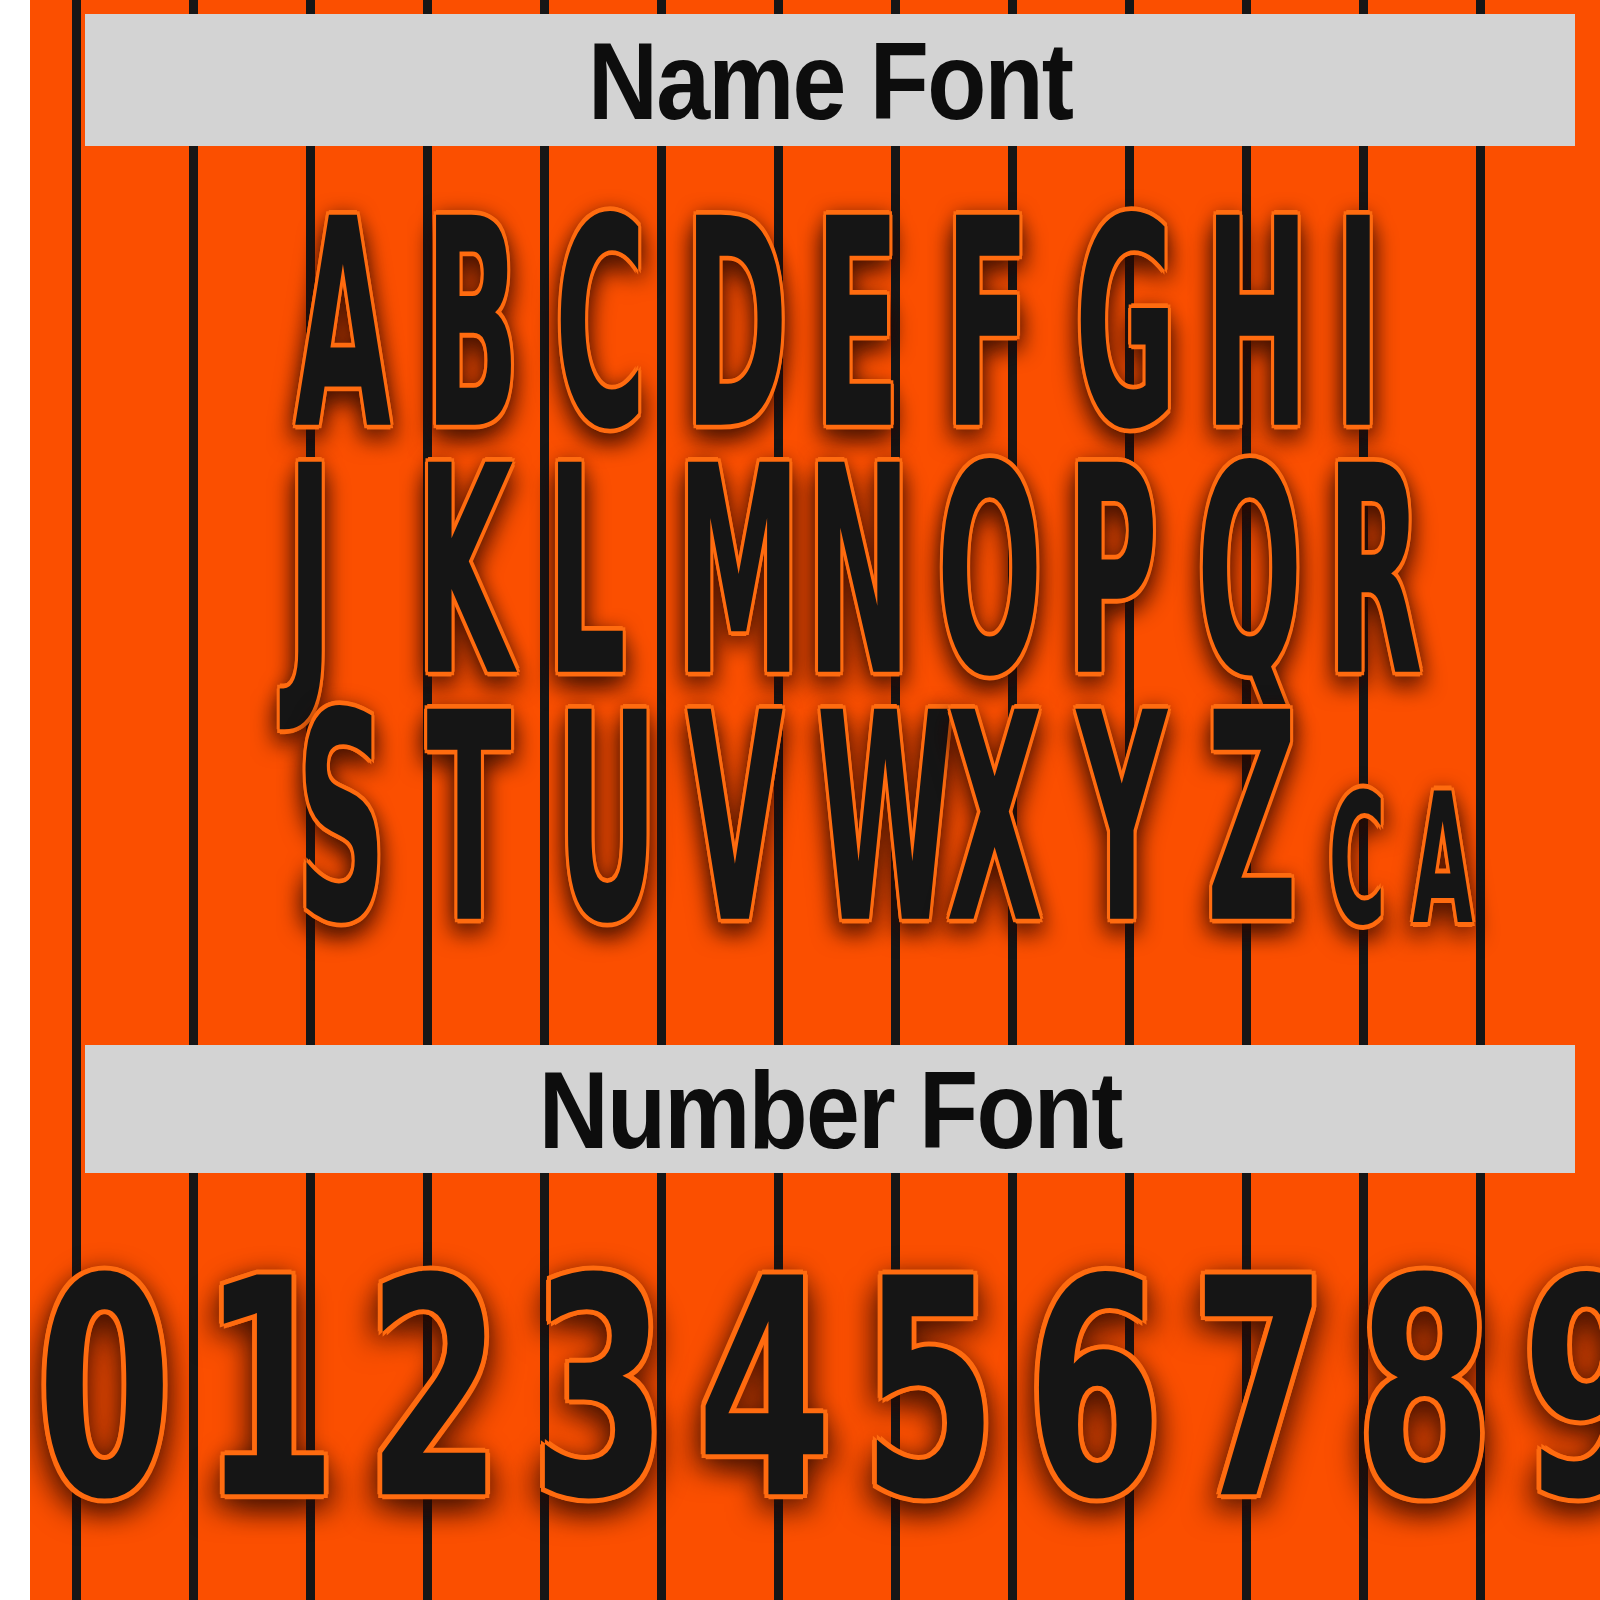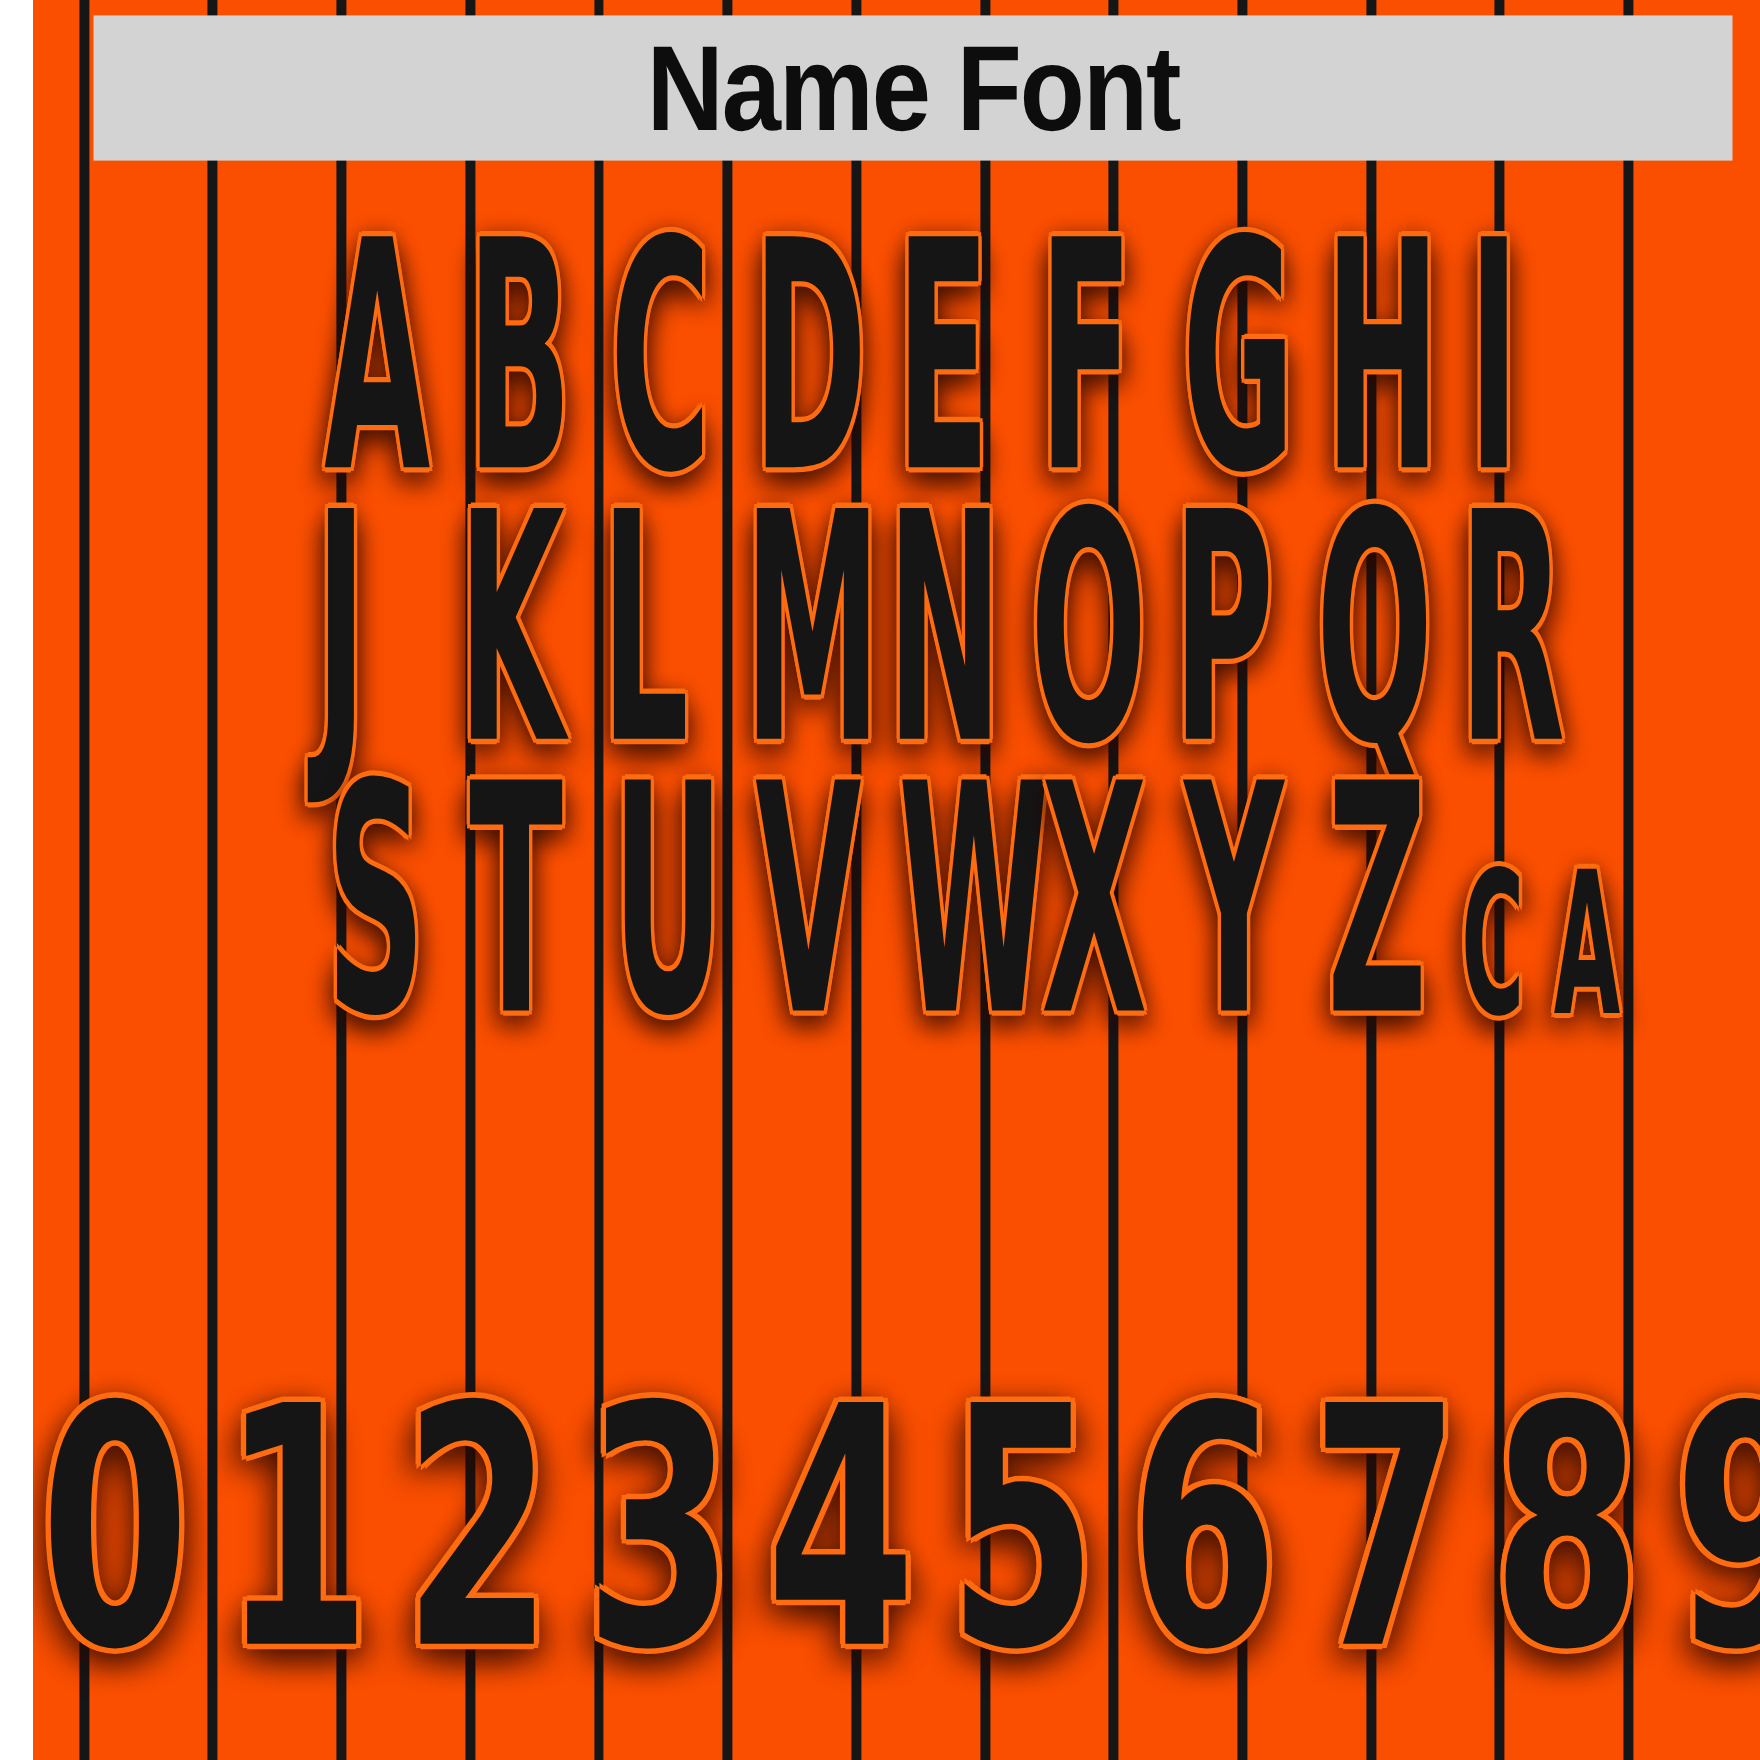--- a/index.html
+++ b/index.html
@@ -146,20 +146,23 @@
       <span class="glyph">W</span>
       <span class="glyph">X</span>
       <span class="glyph">Y</span>
       <span class="glyph">Z</span>
       <span class="small-group">
         <span class="glyph small">C</span>
         <span class="glyph small">A</span>
       </span>
     </div>
 
+  <div class="bar bar-2">
+    <span class="bar-title">Number Font</span>
+  </div>
 
   <div class="glyph-row row-digits">
       <span class="glyph digit">0</span>
       <span class="glyph digit">1</span>
       <span class="glyph digit">2</span>
       <span class="glyph digit">3</span>
       <span class="glyph digit">4</span>
       <span class="glyph digit">5</span>
       <span class="glyph digit">6</span>
       <span class="glyph digit">7</span>

